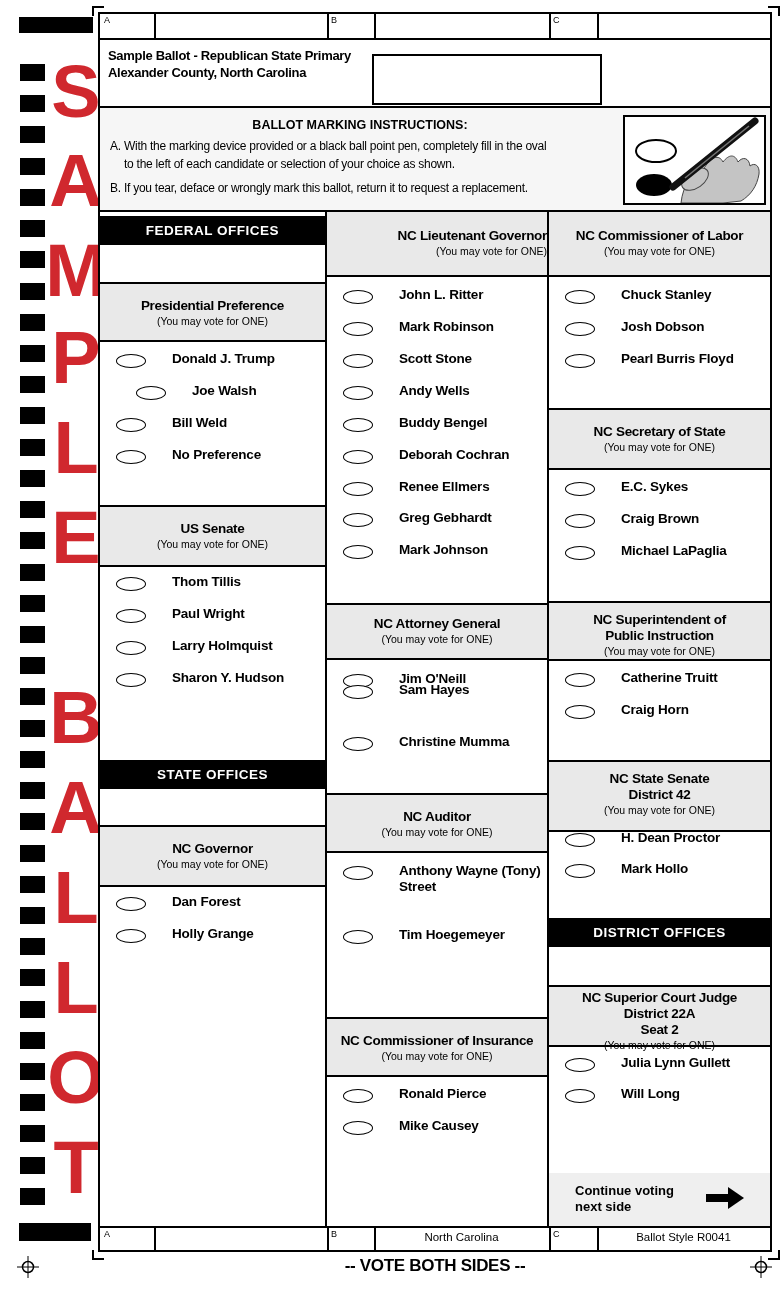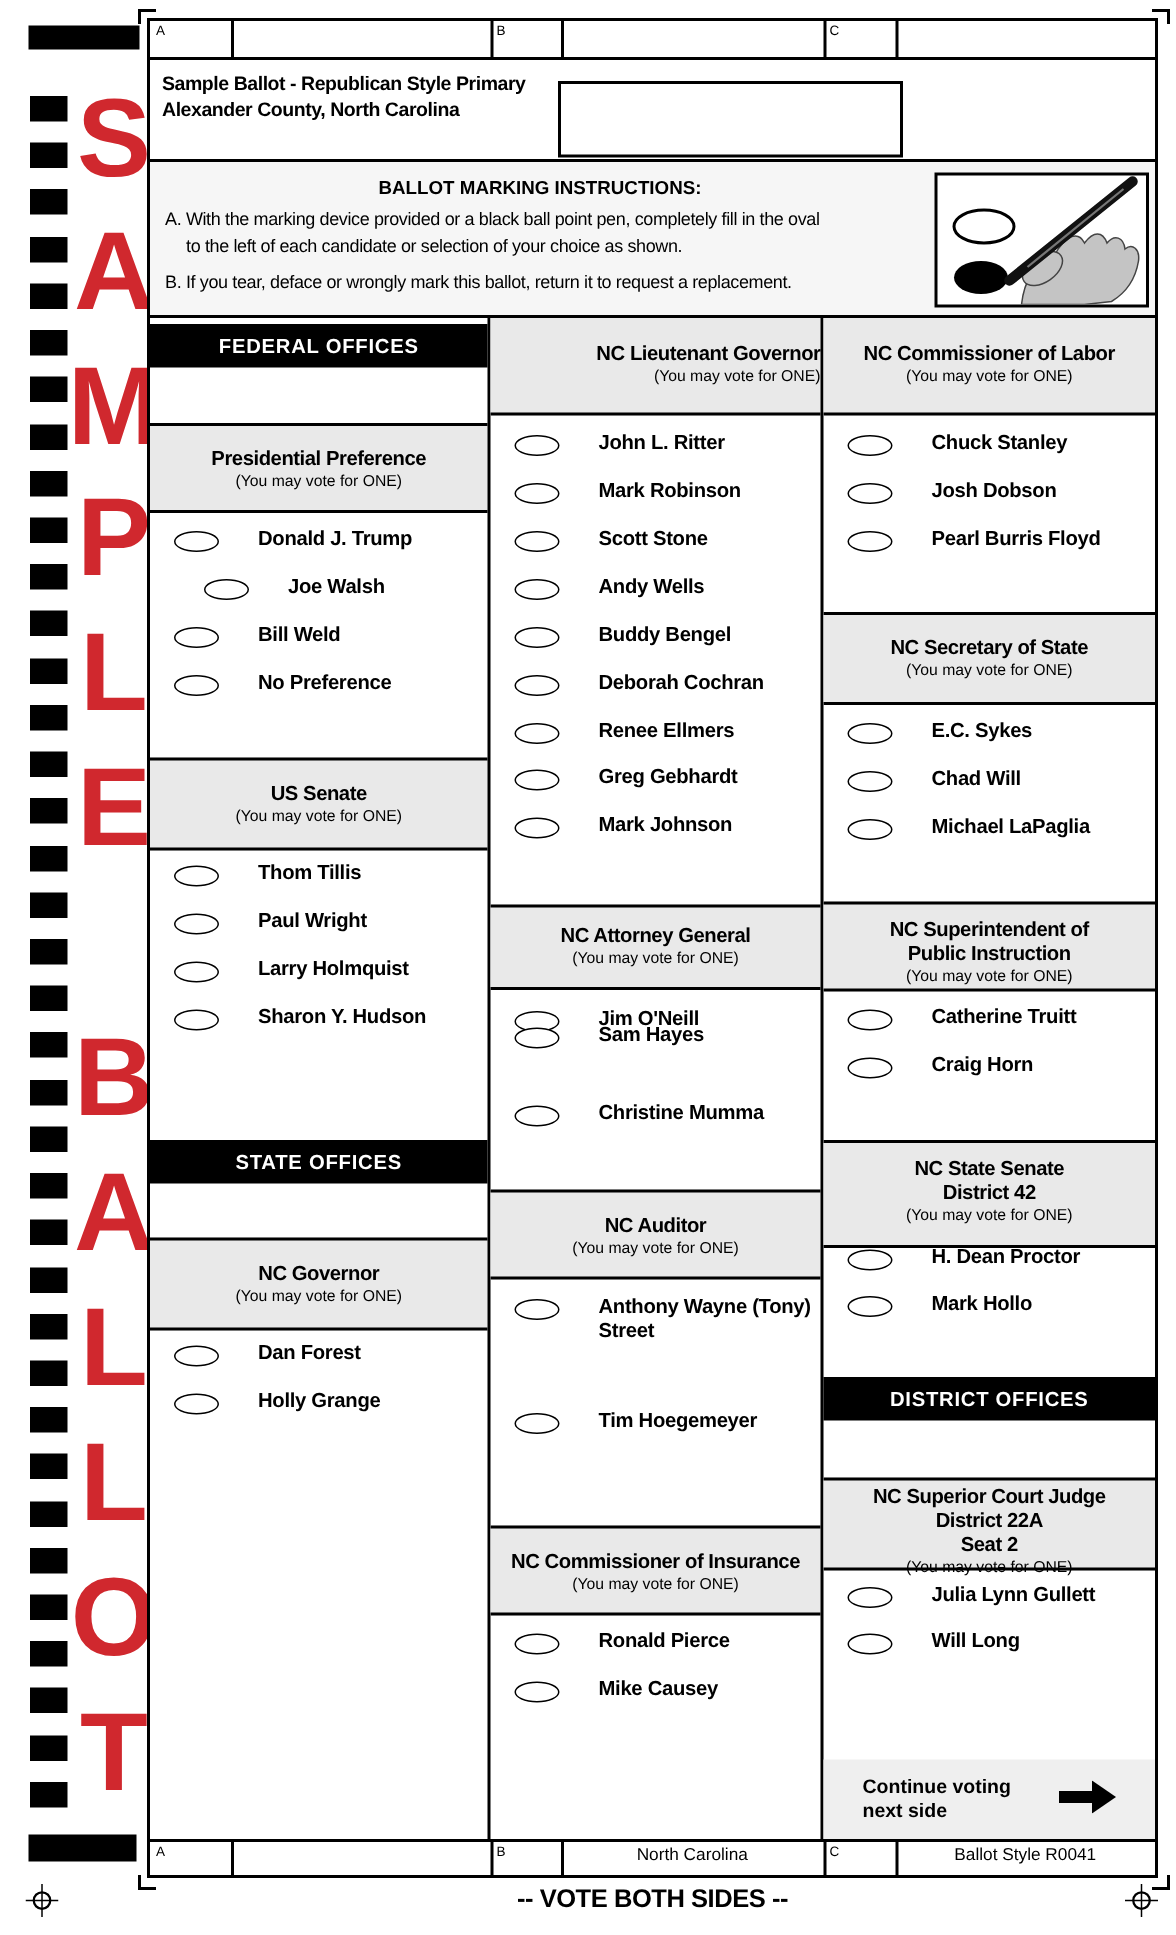--- a/index.html
+++ b/index.html
@@ -134,21 +134,21 @@
     <div class="cellv" style="left:227px;"></div>
     <span class="celllabel" style="left:231px;">B</span>
     <div class="cellv" style="left:274px;"></div>
     <div class="cellv" style="left:449px;"></div>
     <span class="celllabel" style="left:453px;">C</span>
     <div class="cellv" style="left:497px;"></div>
   </div>
 
   <div id="titleblock" class="sect">
     <div class="title-lines">
-      <div>Sample Ballot - Republican Style Primary</div>
+      <div>Sample Ballot - Republican State Primary</div>
       <div>Alexander County, North Carolina</div>
     </div>
     <div class="write-box"></div>
   </div>
 
   <div id="instructions" class="sect">
     <div class="instr-title">BALLOT MARKING INSTRUCTIONS:</div>
     <div class="instr-line" style="left:10px;top:31px;">A. With the marking device provided or a black ball point pen, completely fill in the oval</div>
     <div class="instr-line" style="left:24px;top:49px;">to the left of each candidate or selection of your choice as shown.</div>
     <div class="instr-line" style="left:10px;top:73px;">B. If you tear, deface or wrongly mark this ballot, return it to request a replacement.</div>
@@ -287,21 +287,21 @@
       </div>
 
       <div class="chead" style="top:581px;height:60px;">
         <div class="ctitle">NC Auditor</div>
         <div class="cnote">(You may vote for ONE)</div>
       </div>
       <div class="cand" style="top:651px;">
         <span class="oval"></span>
         <span class="cname">Anthony Wayne (Tony) Street</span>
       </div>
-      <div class="cand" style="top:715px;margin-top:12px;">
+      <div class="cand" style="top:715px;">
         <span class="oval"></span>
         <span class="cname">Tim Hoegemeyer</span>
       </div>
 
       <div class="chead" style="top:805px;height:60px;">
         <div class="ctitle">NC Commissioner of Insurance</div>
         <div class="cnote">(You may vote for ONE)</div>
       </div>
       <div class="cand" style="top:874px;">
         <span class="oval"></span>
@@ -334,21 +334,21 @@
       <div class="chead" style="top:196px;height:62px;">
         <div class="ctitle">NC Secretary of State</div>
         <div class="cnote">(You may vote for ONE)</div>
       </div>
       <div class="cand" style="top:267px;">
         <span class="oval"></span>
         <span class="cname">E.C. Sykes</span>
       </div>
       <div class="cand" style="top:299px;">
         <span class="oval"></span>
-        <span class="cname">Chad Will</span>
+        <span class="cname">Craig Brown</span>
       </div>
       <div class="cand" style="top:331px;">
         <span class="oval"></span>
         <span class="cname">Michael LaPaglia</span>
       </div>
 
       <div class="chead lines2" style="top:389px;height:60px;">
         <div class="ctitle">NC Superintendent of</div>
         <div class="ctitle">Public Instruction</div>
         <div class="cnote">(You may vote for ONE)</div>

